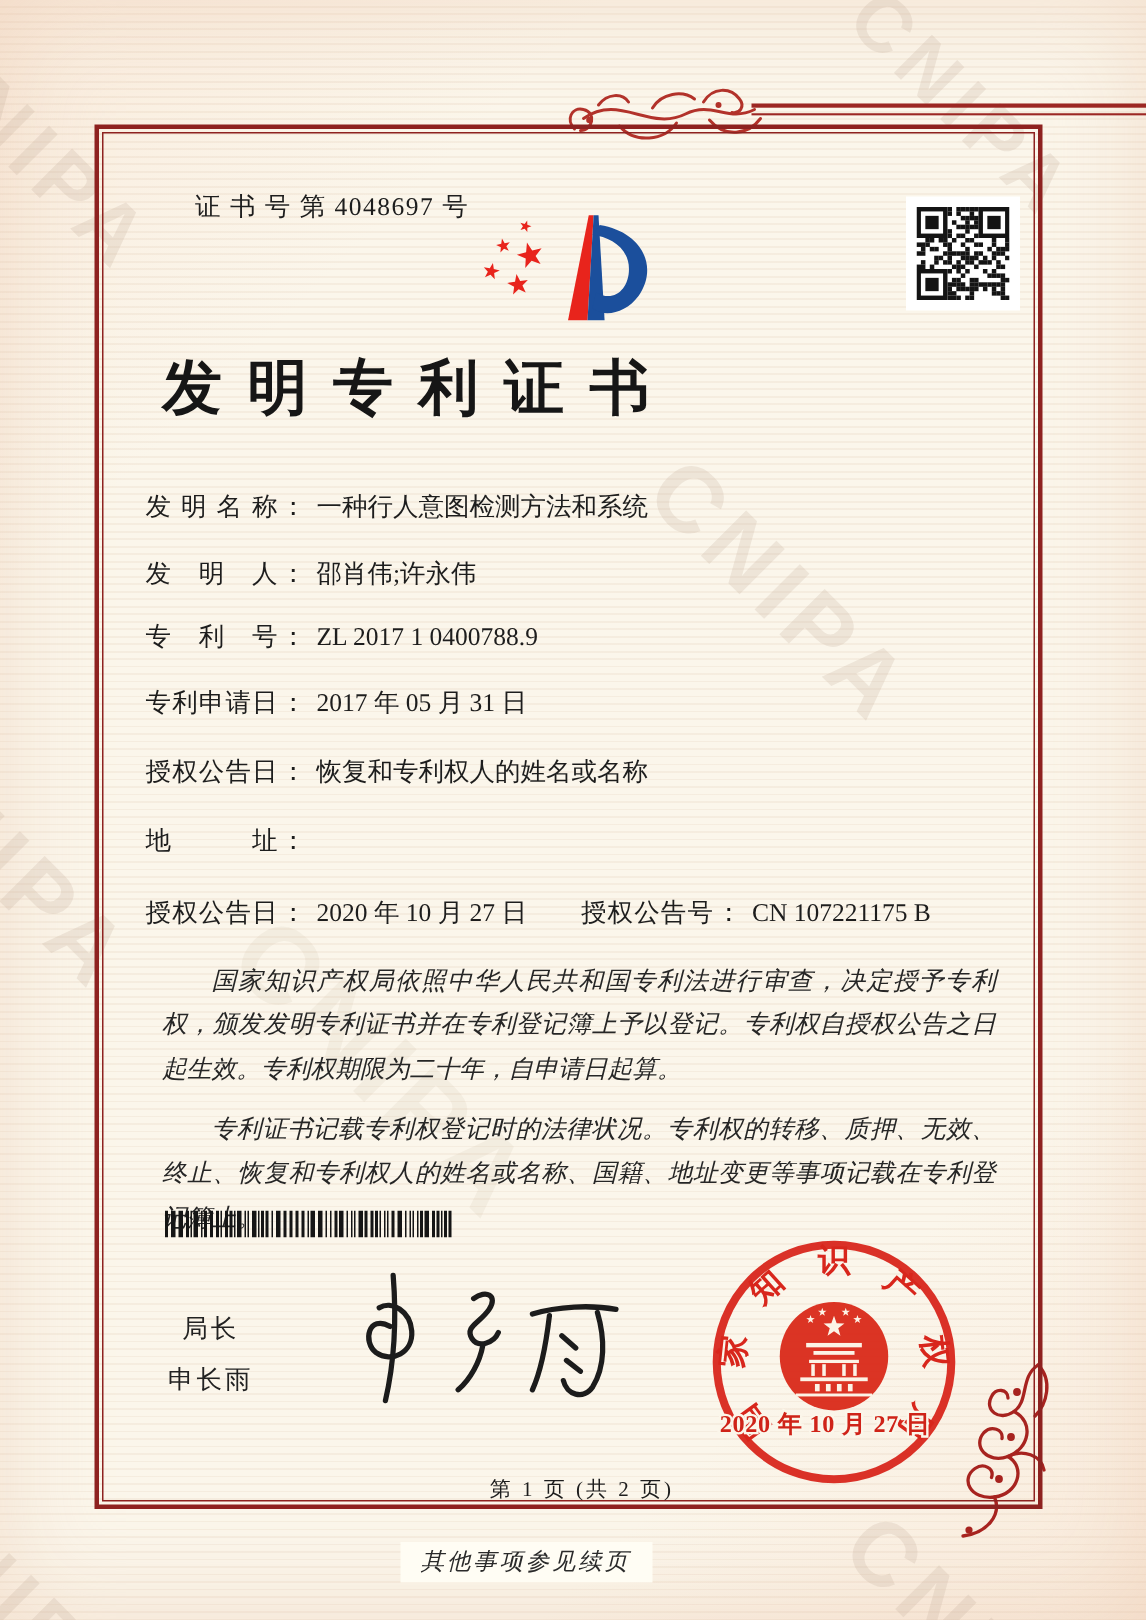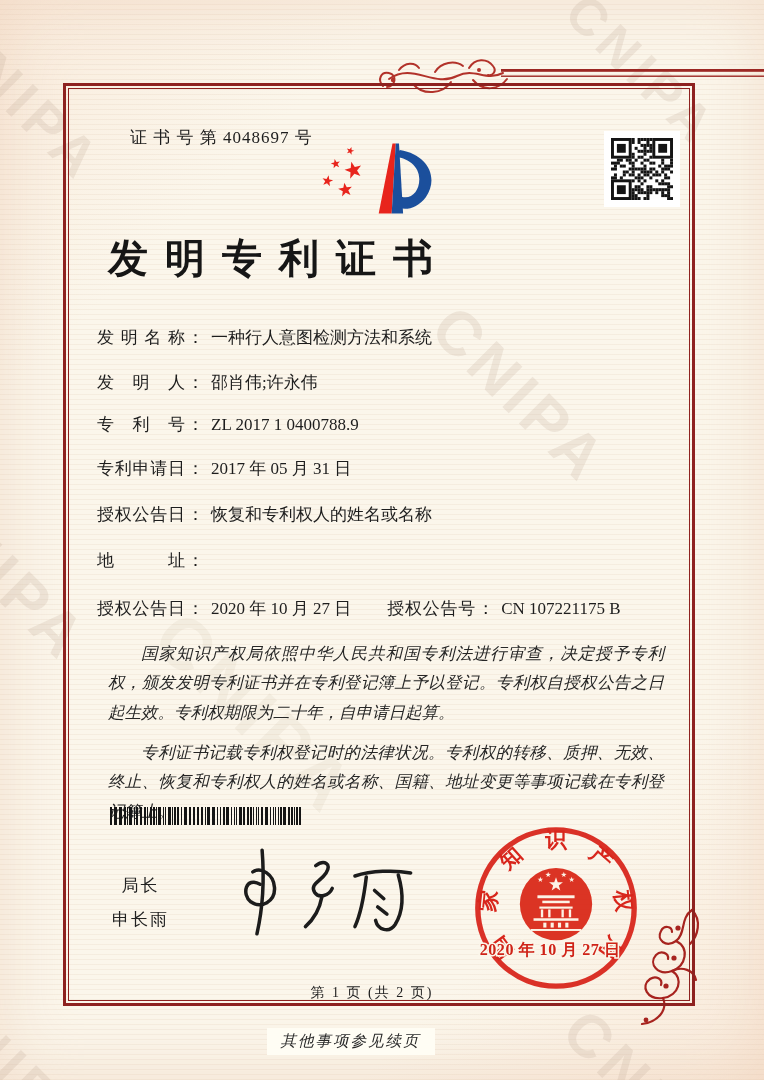--- a/index.html
+++ b/index.html
@@ -43,21 +43,21 @@
   .paras p{
     margin:11px; font-size:16.5px; line-height:1.78; text-align:justify; text-indent:2em;
     font-style:italic; color:#262626;
   }
   .barcode{position:absolute; left:110px; top:807px; width:196px; height:18px;}
   .barcode svg{width:196px; height:18px; display:block; fill:#151515;}
   .signer{position:absolute; left:112px; top:874px; font-family:"Liberation Sans","DejaVu Sans",sans-serif; font-size:17px; color:#222;}
   .signer div{margin-bottom:11px; letter-spacing:2px;text-align:center;}
   .signature{position:absolute; left:218px; top:843px; width:212px; height:98px;}
   .seal{position:absolute; left:470px; top:822px; width:172px; height:172px;}
-  .page-no{position:absolute; left:56px; width:632px; top:984px; text-align:center; font-size:14px; letter-spacing:2px;}
+  .page-no{position:absolute; left:72px; width:632px; top:984px; text-align:center; font-size:14px; letter-spacing:2px;}
   .note-wrap{position:absolute; left:0; width:701px; top:1028px; text-align:center;}
   .note{
     display:inline-block; background:#fffdf4; padding:3px 14px; font-size:15.5px;
     font-style:italic; letter-spacing:2px; color:#2a2a2a;
   }
   .orn-top{position:absolute; left:375px; top:48px; width:389px; height:62px;}
   .orn-br{position:absolute; left:632px; top:908px; width:96px; height:128px;}
 </style>
 </head>
 <body>

